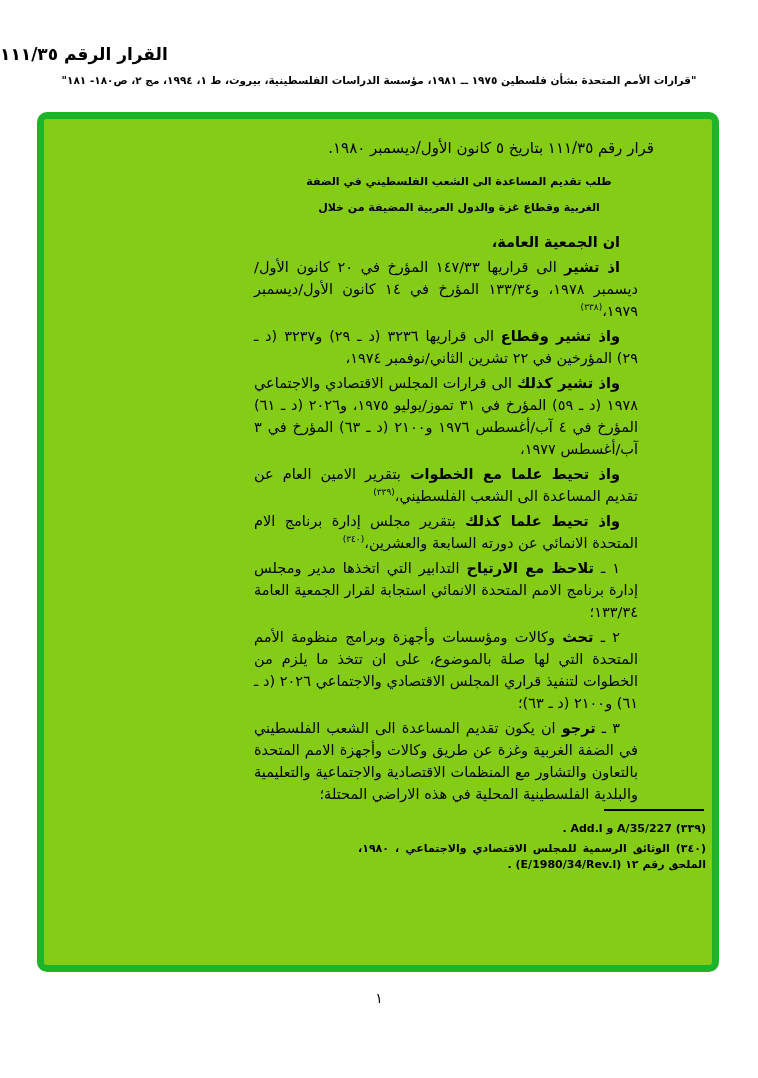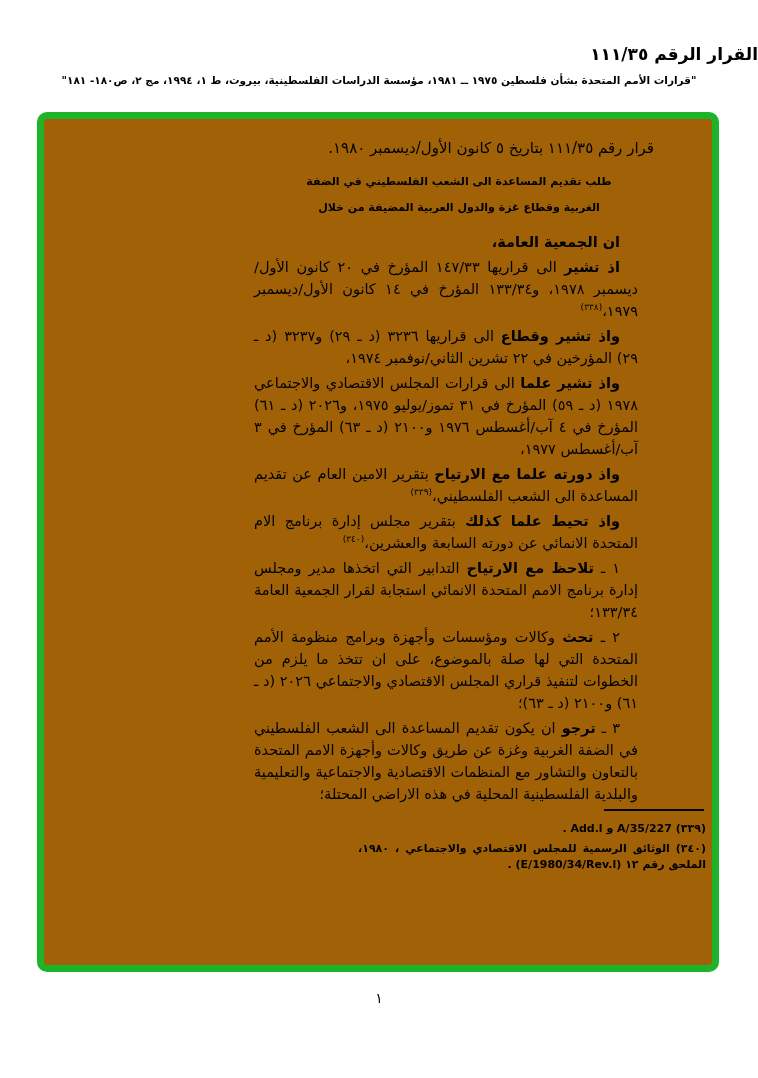--- a/index.html
+++ b/index.html
@@ -1,31 +1,31 @@
 <!DOCTYPE html>
 <html lang="ar" dir="rtl"><head>
 <meta charset="utf-8">
 <style>
   html,body { margin:0; padding:0; background:#ffffff; }
   .page {
     position:relative; width:758px; height:1078px; background:#ffffff;
     font-family:"DejaVu Sans", sans-serif; color:#000; direction:rtl; overflow:hidden;
   }
   .doc-title {
-    position:absolute; top:44px; left:0; right:0; text-align:right;
+    position:absolute; top:44px; left:0; right:0; text-align:left;
     font-size:17px; font-weight:bold; letter-spacing:0.5px;
   }
   .doc-source {
     position:absolute; top:74px; left:0; right:0; text-align:center;
     font-size:10.5px; font-weight:bold;
   }
   .green-box {
     position:absolute; top:112px; right:39px; width:682px; height:860px;
     box-sizing:border-box; border:7px solid #1eb42a; border-radius:10px;
-    background:#a16207;
+    background:#84cc16;
   }
   .res-text { position:absolute; top:20px; right:58px; width:400px; }
   .date-line { margin:0 0 12px 0; font-size:15px; text-align:right; }
   .res-heading {
     font-size:11px; font-weight:bold; text-align:center;
     line-height:26px; margin:0 0 10px 10px;
   }
   .para {
     margin:3px 16px 0 0; font-size:14.5px; line-height:22px;
     text-align:justify; text-indent:18px;
@@ -58,23 +58,23 @@
         <div>طلب تقديم المساعدة الى الشعب الفلسطيني في الضفة</div>
         <div>الغربية وقطاع غزة والدول العربية المضيفة من خلال</div>
       </div>
 
       <p class="para"><span class="pnum"></span><b>ان الجمعية العامة،</b><span></span><sup class="fn-ref"></sup></p>
 
       <p class="para"><span class="pnum"></span><b>اذ تشير</b><span> الى قراريها ١٤٧/٣٣ المؤرخ في ٢٠ كانون الأول/ديسمبر ١٩٧٨، و١٣٣/٣٤ المؤرخ في ١٤ كانون الأول/ديسمبر ١٩٧٩،</span><sup class="fn-ref">(٣٣٨)</sup></p>
 
       <p class="para"><span class="pnum"></span><b>واذ تشير وقطاع</b><span> الى قراريها ٣٢٣٦ (د ـ ٢٩) و٣٢٣٧ (د ـ ٢٩) المؤرخين في ٢٢ تشرين الثاني/نوفمبر ١٩٧٤،</span><sup class="fn-ref"></sup></p>
 
-      <p class="para"><span class="pnum"></span><b>واذ تشير علما</b><span> الى قرارات المجلس الاقتصادي والاجتماعي ١٩٧٨ (د ـ ٥٩) المؤرخ في ٣١ تموز/يوليو ١٩٧٥، و٢٠٢٦ (د ـ ٦١) المؤرخ في ٤ آب/أغسطس ١٩٧٦ و٢١٠٠ (د ـ ٦٣) المؤرخ في ٣ آب/أغسطس ١٩٧٧،</span><sup class="fn-ref"></sup></p>
+      <p class="para"><span class="pnum"></span><b>واذ تشير كذلك</b><span> الى قرارات المجلس الاقتصادي والاجتماعي ١٩٧٨ (د ـ ٥٩) المؤرخ في ٣١ تموز/يوليو ١٩٧٥، و٢٠٢٦ (د ـ ٦١) المؤرخ في ٤ آب/أغسطس ١٩٧٦ و٢١٠٠ (د ـ ٦٣) المؤرخ في ٣ آب/أغسطس ١٩٧٧،</span><sup class="fn-ref"></sup></p>
 
-      <p class="para"><span class="pnum"></span><b>واذ دورته علما مع الارتياح</b><span> بتقرير الامين العام عن تقديم المساعدة الى الشعب الفلسطيني،</span><sup class="fn-ref">(٣٣٩)</sup></p>
+      <p class="para"><span class="pnum"></span><b>واذ تحيط علما مع الخطوات</b><span> بتقرير الامين العام عن تقديم المساعدة الى الشعب الفلسطيني،</span><sup class="fn-ref">(٣٣٩)</sup></p>
 
       <p class="para"><span class="pnum"></span><b>واذ تحيط علما كذلك</b><span> بتقرير مجلس إدارة برنامج الام المتحدة الانمائي عن دورته السابعة والعشرين،</span><sup class="fn-ref">(٣٤٠)</sup></p>
 
       <p class="para"><span class="pnum">١ ـ </span><b>تلاحظ مع الارتياح</b><span> التدابير التي اتخذها مدير ومجلس إدارة برنامج الامم المتحدة الانمائي استجابة لقرار الجمعية العامة ١٣٣/٣٤؛</span><sup class="fn-ref"></sup></p>
 
       <p class="para"><span class="pnum">٢ ـ </span><b>تحث</b><span> وكالات ومؤسسات وأجهزة وبرامج منظومة الأمم المتحدة التي لها صلة بالموضوع، على ان تتخذ ما يلزم من الخطوات لتنفيذ قراري المجلس الاقتصادي والاجتماعي ٢٠٢٦ (د ـ ٦١) و٢١٠٠ (د ـ ٦٣)؛</span><sup class="fn-ref"></sup></p>
 
       <p class="para"><span class="pnum">٣ ـ </span><b>ترجو</b><span> ان يكون تقديم المساعدة الى الشعب الفلسطيني في الضفة الغربية وغزة عن طريق وكالات وأجهزة الامم المتحدة بالتعاون والتشاور مع المنظمات الاقتصادية والاجتماعية والتعليمية والبلدية الفلسطينية المحلية في هذه الاراضي المحتلة؛</span><sup class="fn-ref"></sup></p>
     </div>
 

